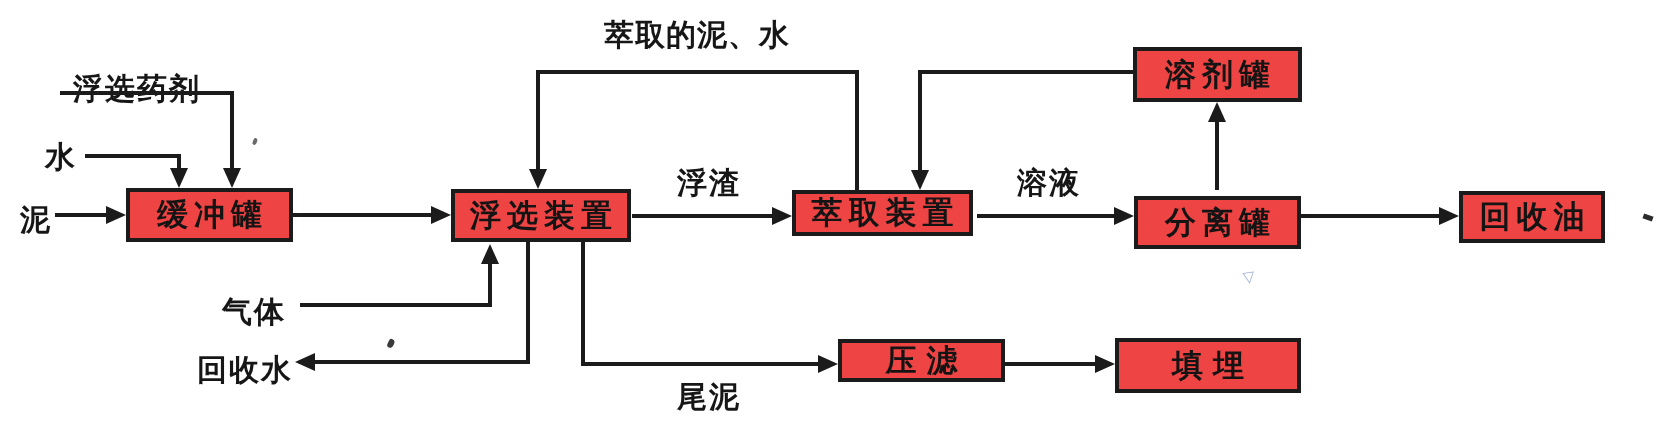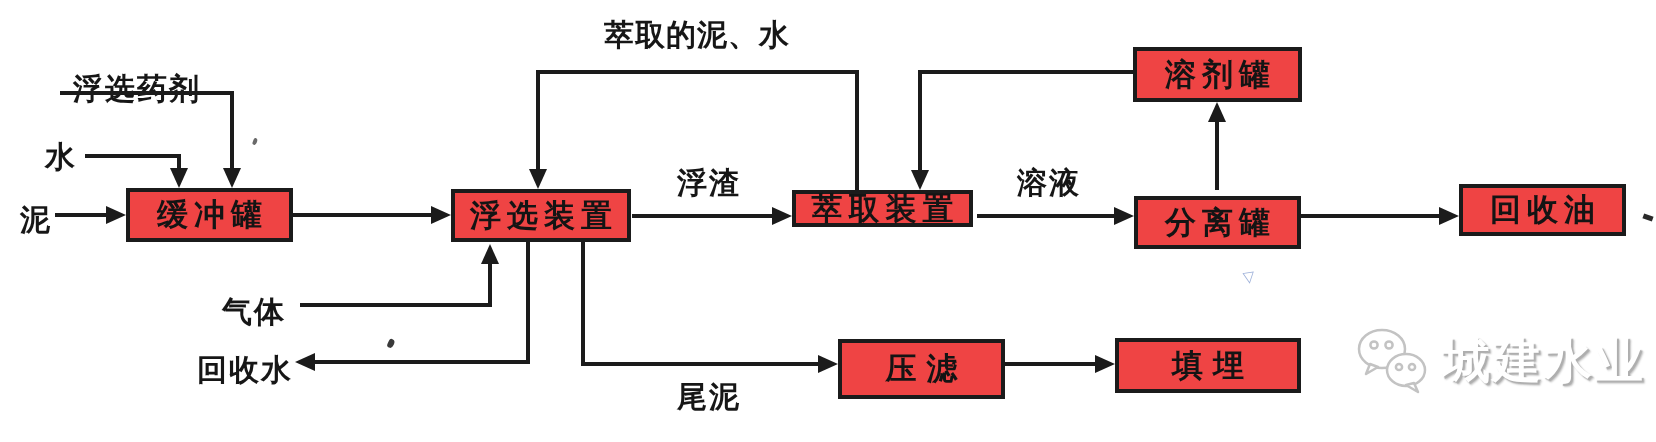--- a/index.html
+++ b/index.html
@@ -37,33 +37,33 @@
 <body>
 
 <div id="stage">
 
   <div class="box" style="left:126px;top:188px;width:167px;height:54px;">
     <span>缓冲罐</span>
   </div>
   <div class="box" style="left:451px;top:189px;width:180px;height:53px;">
     <span>浮选装置</span>
   </div>
-  <div class="box" style="left:792px;top:190px;width:181px;height:37px;">
+  <div class="box" style="left:792px;top:190px;width:181px;height:46px;">
     <span>萃取装置</span>
   </div>
   <div class="box" style="left:1133px;top:47px;width:169px;height:55px;">
     <span>溶剂罐</span>
   </div>
   <div class="box" style="left:1134px;top:190px;width:167px;height:53px;margin-top:6px;">
     <span>分离罐</span>
   </div>
-  <div class="box" style="left:1459px;top:184px;width:167px;height:52px;">
+  <div class="box" style="left:1459px;top:191px;width:146px;height:52px;">
     <span>回收油</span>
   </div>
-  <div class="box" style="left:838px;top:339px;width:167px;height:60px;letter-spacing:10px;text-indent:10px;">
+  <div class="box" style="left:838px;top:339px;width:167px;height:43px;letter-spacing:10px;text-indent:10px;">
     <span>压滤</span>
   </div>
   <div class="box" style="left:1115px;top:338px;width:186px;height:55px;letter-spacing:10px;text-indent:10px;">
     <span>填埋</span>
   </div>
 
   <div class="flabel" style="left:73px;top:42px;margin-top:30px;">浮选药剂</div>
   <div class="flabel" style="left:45px;top:140px;">水</div>
   <div class="flabel" style="left:20px;top:203px;">泥</div>
   <div class="flabel" style="left:604px;top:18px;letter-spacing:1px;">萃取的泥、水</div>
@@ -121,29 +121,14 @@
   <div class="arr arr-r" style="left:818px;top:355px;"></div>
 
   <div class="hline" style="left:1005px;top:362px;width:90px;"></div>
   <div class="arr arr-r" style="left:1095px;top:355px;"></div>
 
   <div class="stray" style="left:388px;top:339px;width:6px;height:9px;transform:rotate(25deg);"></div>
   <div class="stray" style="left:253px;top:138px;width:4px;height:7px;background:#6a6a6a;transform:rotate(20deg);"></div>
   <div id="edge-dash"></div>
   <div id="blue-mark">▽</div>
 
-  <div id="watermark">
-    <svg width="78" height="70" viewBox="0 0 78 70">
-      <g fill="#ffffff" stroke="#c3c3c3" stroke-width="2.5">
-        <ellipse cx="26" cy="23" rx="23" ry="19"></ellipse>
-        <path d="M14 38 L10 48 L22 41 Z" stroke-linejoin="round"></path>
-        <ellipse cx="50" cy="44" rx="19" ry="16"></ellipse>
-        <path d="M58 57 L62 66 L50 59 Z" stroke-linejoin="round"></path>
-        <circle cx="18" cy="19" r="3.6"></circle>
-        <circle cx="33" cy="19" r="3.6"></circle>
-        <circle cx="43" cy="41" r="3.1"></circle>
-        <circle cx="56" cy="41" r="3.1"></circle>
-      </g>
-    </svg>
-    <span id="wm-text">城建水业</span>
-  </div>
 
 </div>
 
 </body></html>

